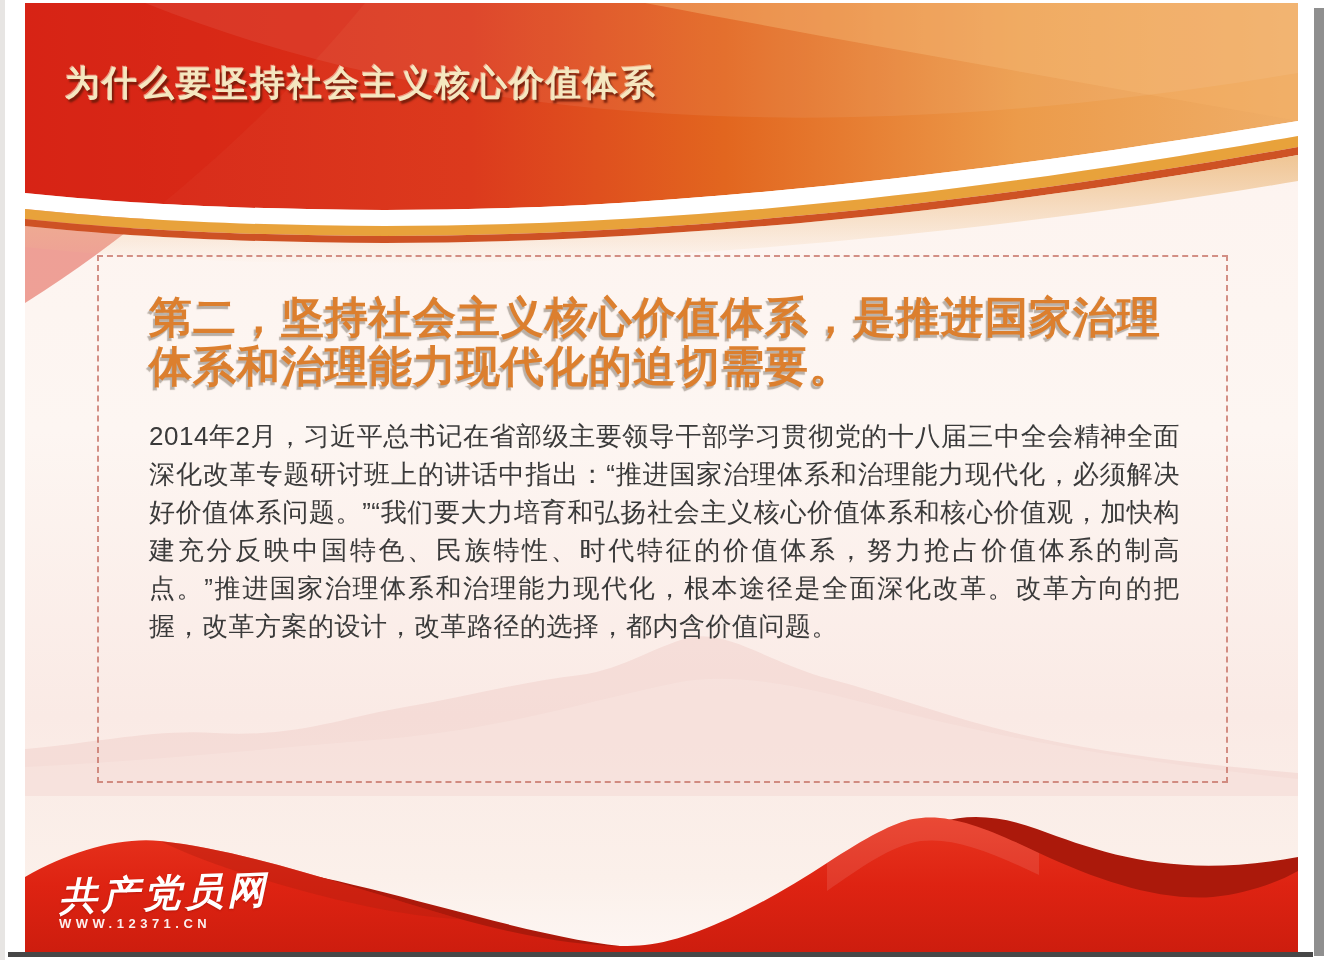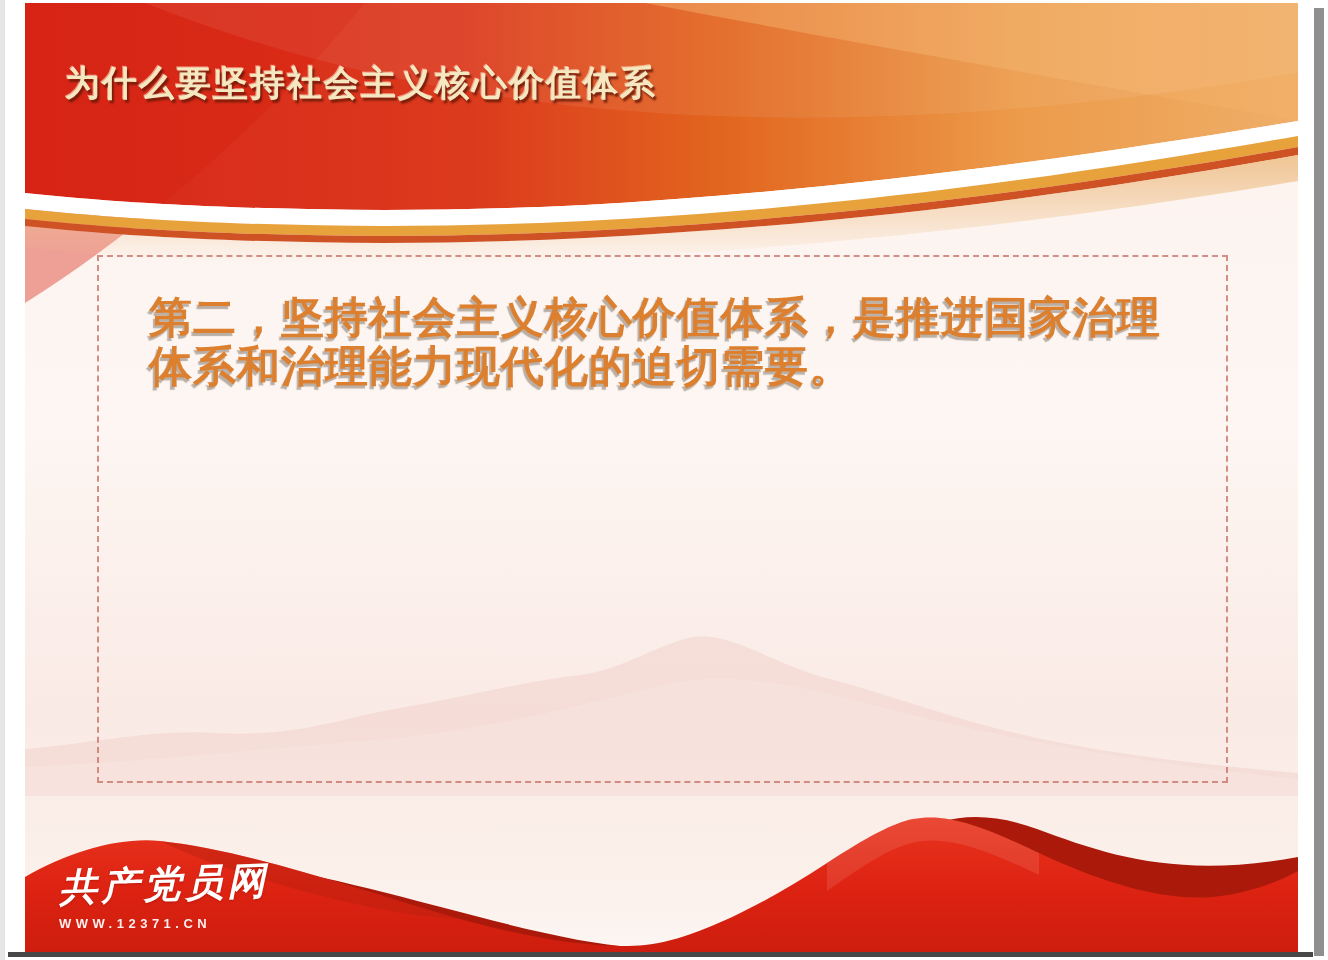--- a/index.html
+++ b/index.html
@@ -63,21 +63,21 @@
     position:absolute;left:34px;bottom:22px;color:#ffffff;
   }
   .logo-text{
     font-family:"DejaVu Serif","Liberation Serif",serif;
     font-style:italic;font-weight:bold;
     font-size:38px;letter-spacing:4px;line-height:40px;
     transform:rotate(-2deg);display:inline-block;
     text-shadow:0 1px 2px rgba(120,10,0,0.35);
   }
   .logo-url{
-    margin-top:12px;font-size:13px;font-weight:bold;letter-spacing:4.5px;
+    margin-top:3px;font-size:13px;font-weight:bold;letter-spacing:4.5px;
     color:rgba(255,255,255,0.93);
   }
   
   .scrollbar{
     position:absolute;left:1314px;top:8px;width:10px;height:948px;
     background:#8f8f8f;
   }
   .bottom-shadow{
     position:absolute;left:8px;top:952px;width:1305px;height:5px;
     background:#474747;
@@ -128,20 +128,21 @@
 
   <div class="mountain-watermark">
     <svg viewBox="0 0 1273 175" preserveAspectRatio="none" width="100%" height="100%">
       <path d="M0,175 L0,128 C70,122 130,108 190,112 C270,117 320,96 380,86 C440,76 500,60 555,54 C600,48 635,22 668,16 C705,10 745,42 805,58 C865,74 930,98 990,112 C1070,131 1160,142 1273,152 L1273,175 Z" fill="#f2d2cd"></path>
       <path d="M0,175 L0,146 C120,140 240,128 360,118 C480,108 570,78 650,62 C720,48 800,72 880,92 C980,117 1100,140 1273,158 L1273,175 Z" fill="#f5dcd7" opacity="0.8"></path>
     </svg>
   </div>
 
   <div class="content-box">
     <div class="section-heading">第二，坚持社会主义核心价值体系，是推进国家治理体系和治理能力现代化的迫切需要。</div>
+    <div class="body-paragraph">2014年2月，习近平总书记在省部级主要领导干部学习贯彻党的十八届三中全会精神全面深化改革专题研讨班上的讲话中指出：“推进国家治理体系和治理能力现代化，必须解决好价值体系问题。”“我们要大力培育和弘扬社会主义核心价值体系和核心价值观，加快构建充分反映中国特色、民族特性、时代特征的价值体系，努力抢占价值体系的制高点。”推进国家治理体系和治理能力现代化，根本途径是全面深化改革。改革方向的把握，改革方案的设计，改革路径的选择，都内含价值问题。</div>
   </div>
 
   <div class="ribbon-graphic">
     <svg viewBox="0 0 1273 188" preserveAspectRatio="none">
       <defs>
         <linearGradient id="ribmain" x1="0" y1="0" x2="0" y2="1">
           <stop offset="0" stop-color="#e8351f"></stop>
           <stop offset="0.5" stop-color="#de2312"></stop>
           <stop offset="1" stop-color="#cd1d0e"></stop>
         </linearGradient>

